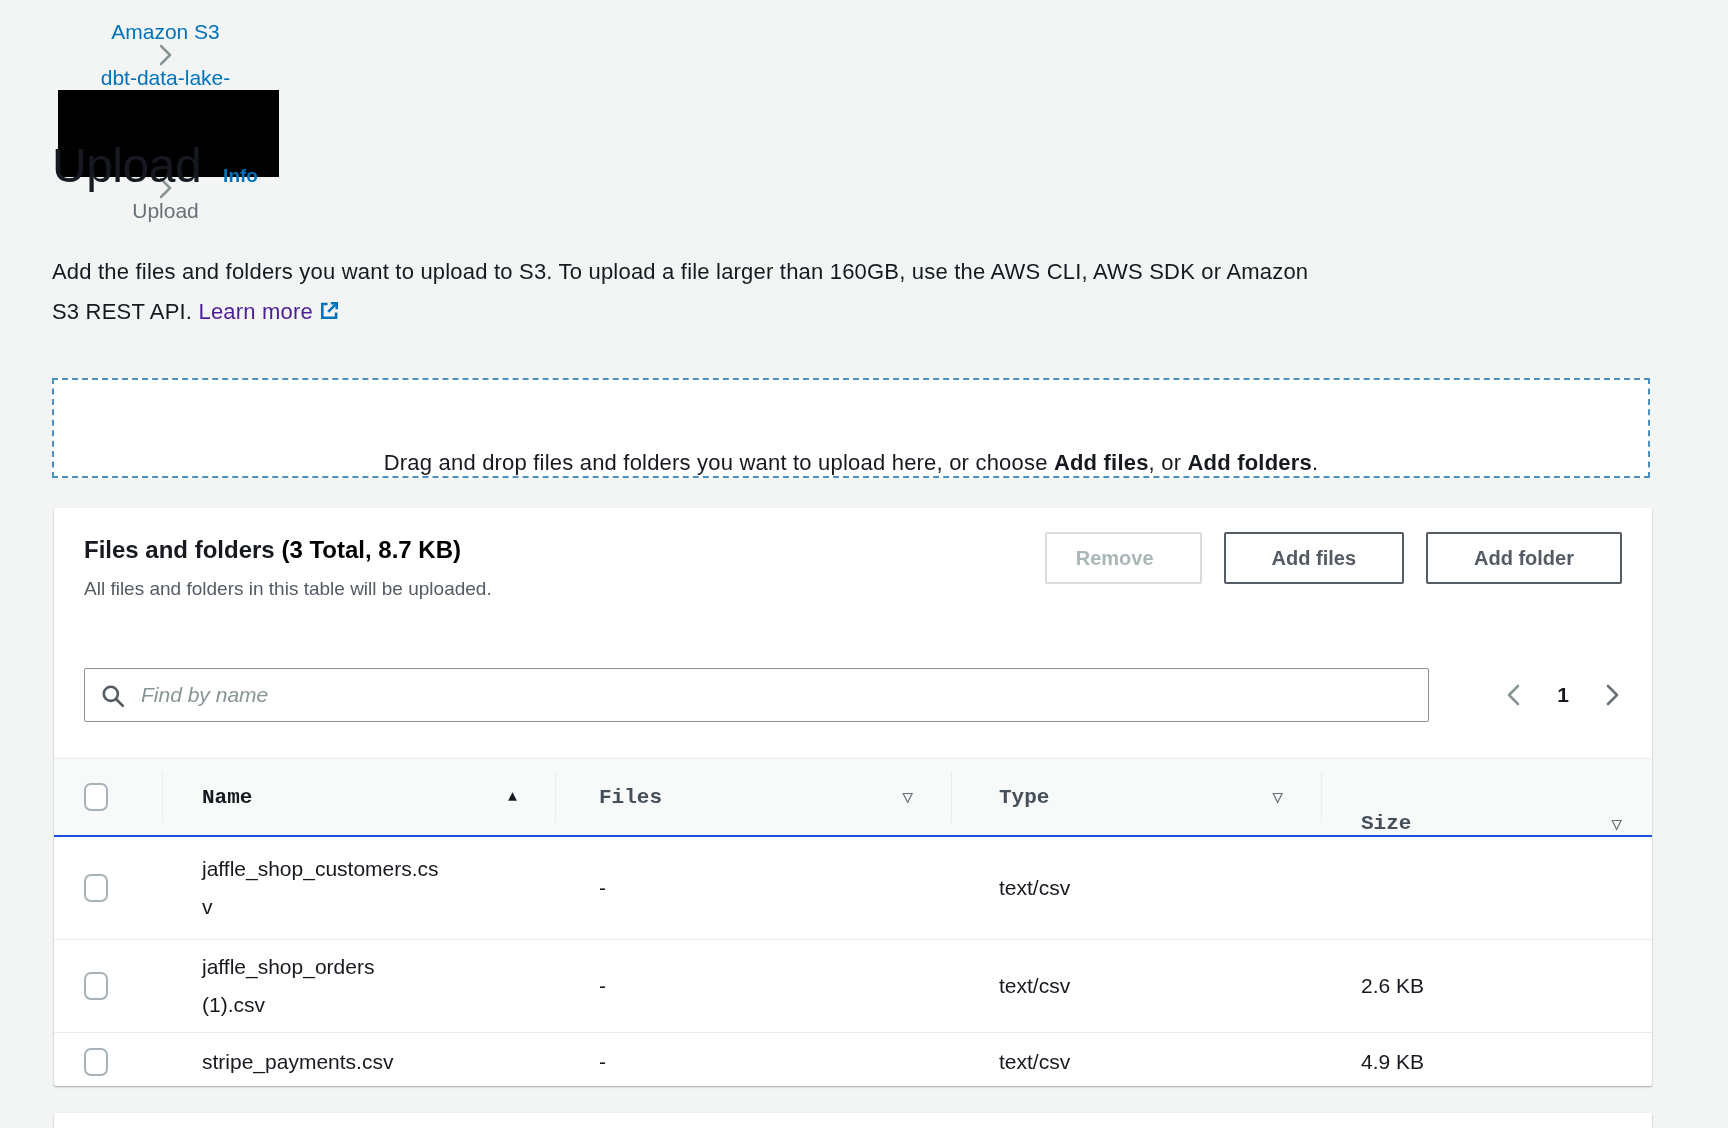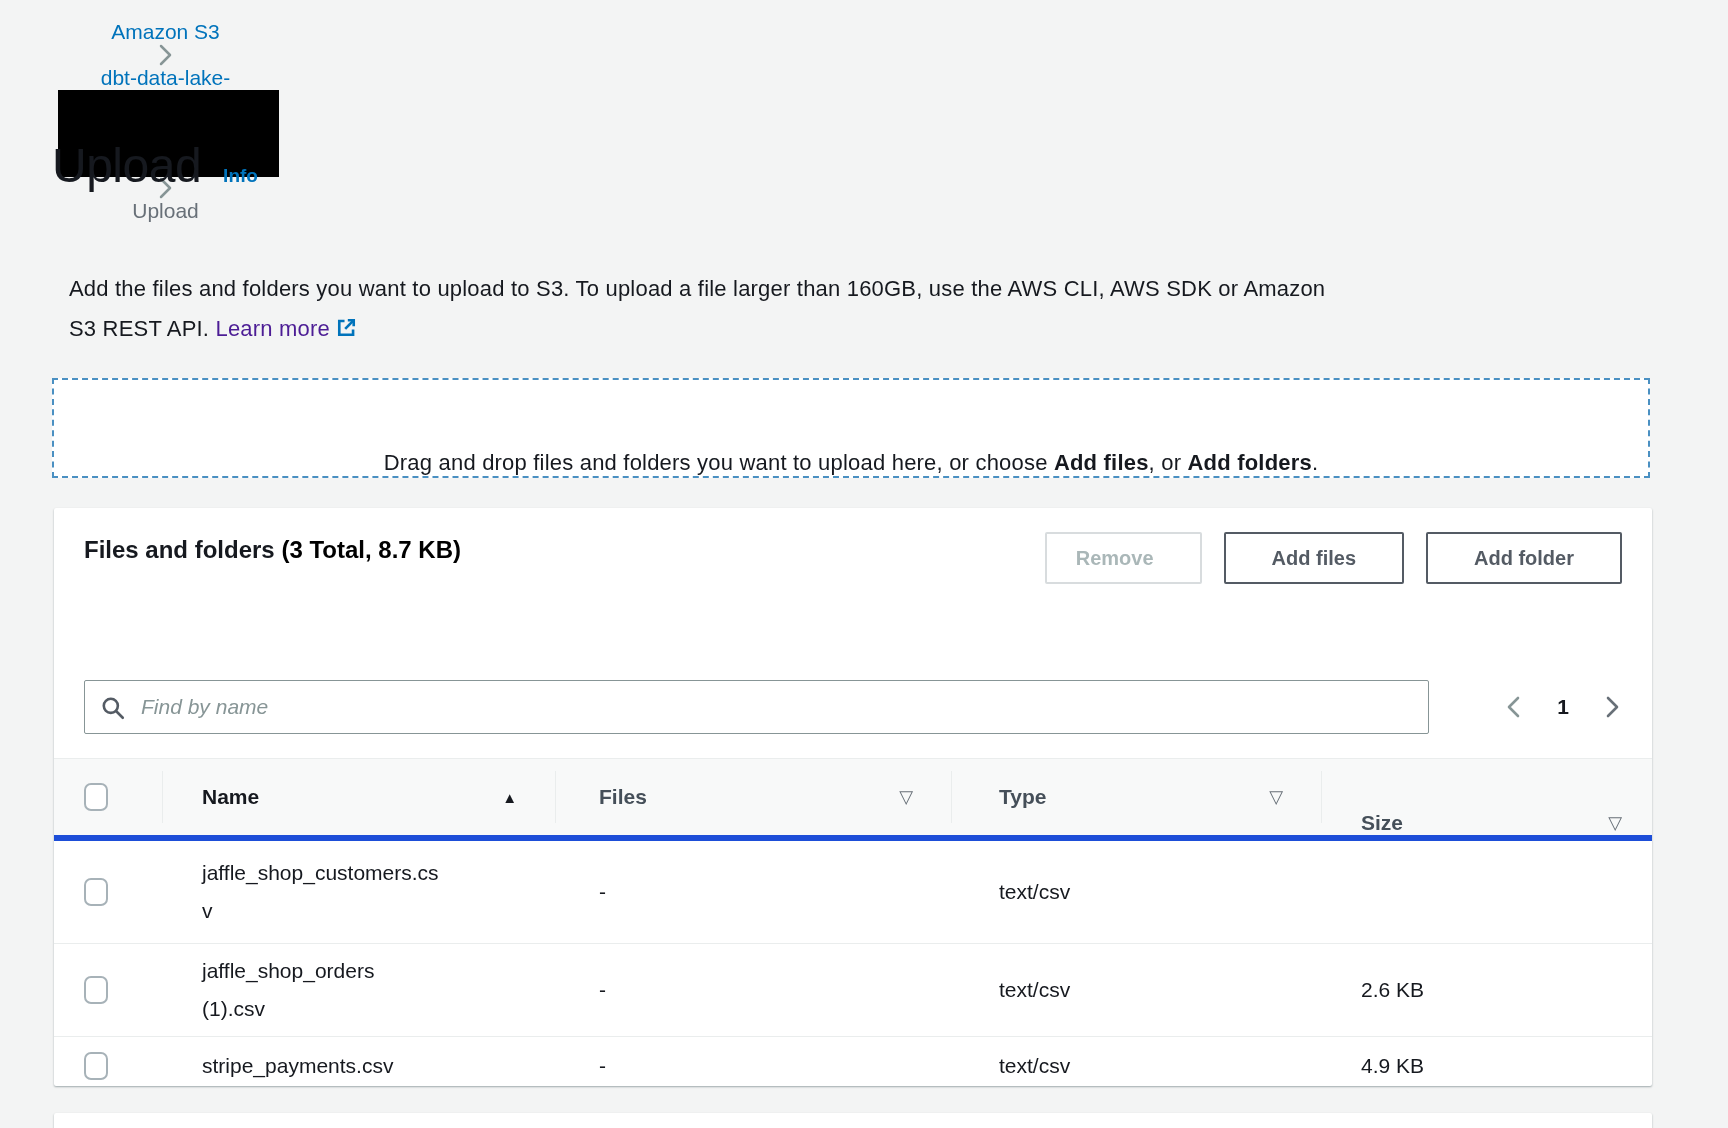--- a/index.html
+++ b/index.html
@@ -55,39 +55,39 @@
 
   .toolbar { position:absolute; top:24px; right:30px; display:flex; gap:22px; }
   .btn {
     height:52px; padding:0 46px; display:flex; align-items:center;
     background:#fff; border:2px solid #545b64; border-radius:2px;
     font-family:inherit; font-size:20px; font-weight:bold; color:#545b64; cursor:pointer;
   }
   .btn.disabled { border-color:#d8dcde; color:#aab7b8; cursor:default;padding-left:29px; }
 
   
-  .search-row { position:absolute; top:160px; left:30px; right:30px; height:54px;margin-top:12px; }
+  .search-row { position:absolute; top:160px; left:30px; right:30px; height:54px; }
   .search-input {
     width:1345px; height:54px; box-sizing:border-box;
     border:1px solid #879596; border-radius:2px; background:#fff;
     padding:0 14px 0 56px; font-family:inherit; font-size:21px; color:#16191f; outline:none;
   }
   .search-input::placeholder { color:#879596; font-style:italic; }
   .search-icon { position:absolute; left:16px; top:15px; pointer-events:none; }
   .pagination { position:absolute; right:2px; top:0; height:54px; display:flex; align-items:center; gap:36px; }
   .page-btn { background:none; border:none; padding:0; display:flex; align-items:center; cursor:pointer; }
   .page-num { font-size:21px; font-weight:bold; color:#16191f; }
 
   
   .table { position:absolute; left:0; right:0; top:250px; }
   .grid-cols { display:grid; grid-template-columns:108px 393px 396px 370px 1fr; }
   .t-head {
     height:76px; background:#f8f9f9; align-items:center;
-    border-top:1px solid #eaeded; border-bottom:6px solid #1d4ed8;
-    font-size:21px; font-weight:bold;
+    border-top:1px solid #eaeded; border-bottom:2px solid #1d4ed8;
+    font-size:21px; font-weight:bold;font-family:Liberation Mono, monospace;
   }
   .hcell { position:relative; height:100%; display:flex; align-items:center; box-sizing:border-box; }
   .hcell.divided::before { content:""; position:absolute; left:0; top:12px; bottom:12px; width:1px; background:#eaeded; }
   .hwrap { flex:1; display:flex; align-items:center; justify-content:space-between; }
   .hlabel-primary { color:#16191f; }
   .hlabel { color:#454f59; }
   .sort-asc { font-size:15px; color:#16191f; }
   .sortable { font-size:18px; color:#687078; font-weight:400; }
 
   .t-row { align-items:center; font-size:21px; color:#16191f; }
@@ -139,40 +139,41 @@
         <polyline points="2,2 11,11 2,20" fill="none" stroke="#879596" stroke-width="2.5" stroke-linecap="round" stroke-linejoin="round"></polyline>
       </svg>
     <span class="crumb-current">Upload</span>
   </nav>
 
   <div class="title-row">
     <h1 class="page-title" style="margin:0;">Upload</h1>
     <a class="info-link">Info</a>
   </div>
 
-  <p class="description" style="margin:17px;">
+  <p class="description" style="margin:0;">
     <span>Add the files and folders you want to upload to S3. To upload a file larger than 160GB, use the AWS CLI, AWS SDK or Amazon</span><br>
     <span>S3 REST API. </span><a class="learn-more"><span>Learn more</span><svg class="ext-icon" width="21" height="21" viewBox="0 0 16 16">
           <path d="M13 9.5 V13.5 H2.5 V3 H6.5" fill="none" stroke="#0073bb" stroke-width="2"></path>
           <path d="M9 2.5 H13.5 V7" fill="none" stroke="#0073bb" stroke-width="2"></path>
           <line x1="7" y1="9" x2="13" y2="3" stroke="#0073bb" stroke-width="2"></line>
         </svg></a>
   </p>
 
   <div class="dropzone">
     <span><span>Drag and drop files and folders you want to upload here, or choose </span><b>Add files</b><span>, or </span><b>Add folders</b><span>.</span></span>
   </div>
 
   <section class="card">
 
     <div class="card-header">
       <div class="panel-title">
         <span>Files and folders</span>
         <span class="panel-count"> <span>(3 Total, 8.7 KB)</span></span>
       </div>
+      <div class="panel-subtitle">All files and folders in this table will be uploaded.</div>
 
       <div class="toolbar">
         <button class="btn disabled" disabled="">Remove</button>
         <button class="btn">Add files</button>
         <button class="btn">Add folder</button>
       </div>
     </div>
 
     <div class="search-row">
       <svg class="search-icon" width="26" height="26" viewBox="0 0 24 24">

